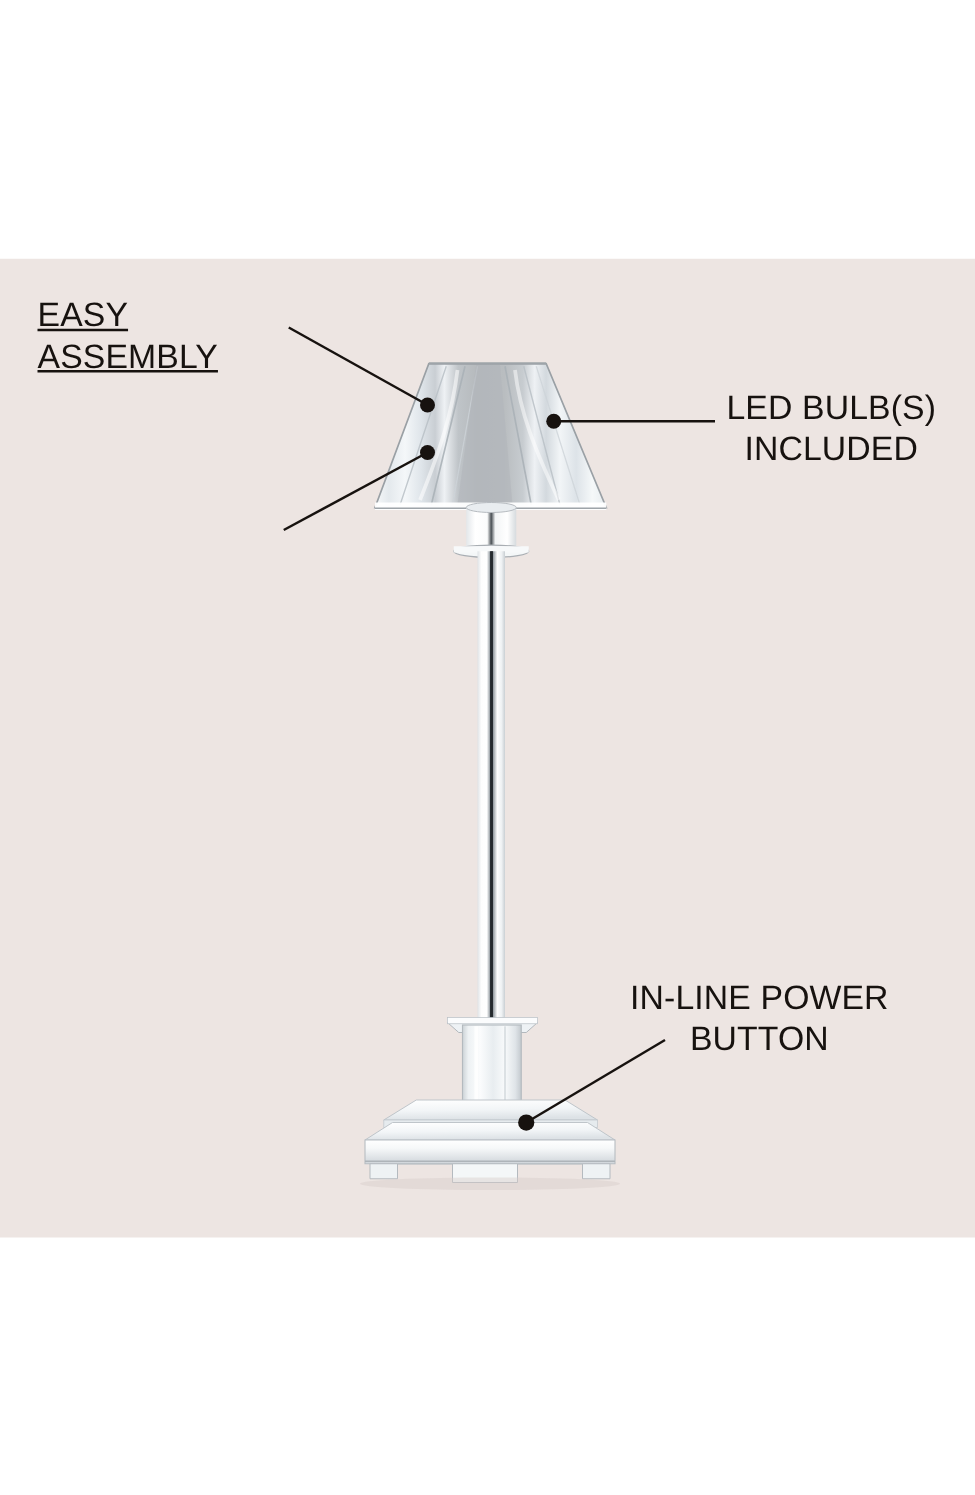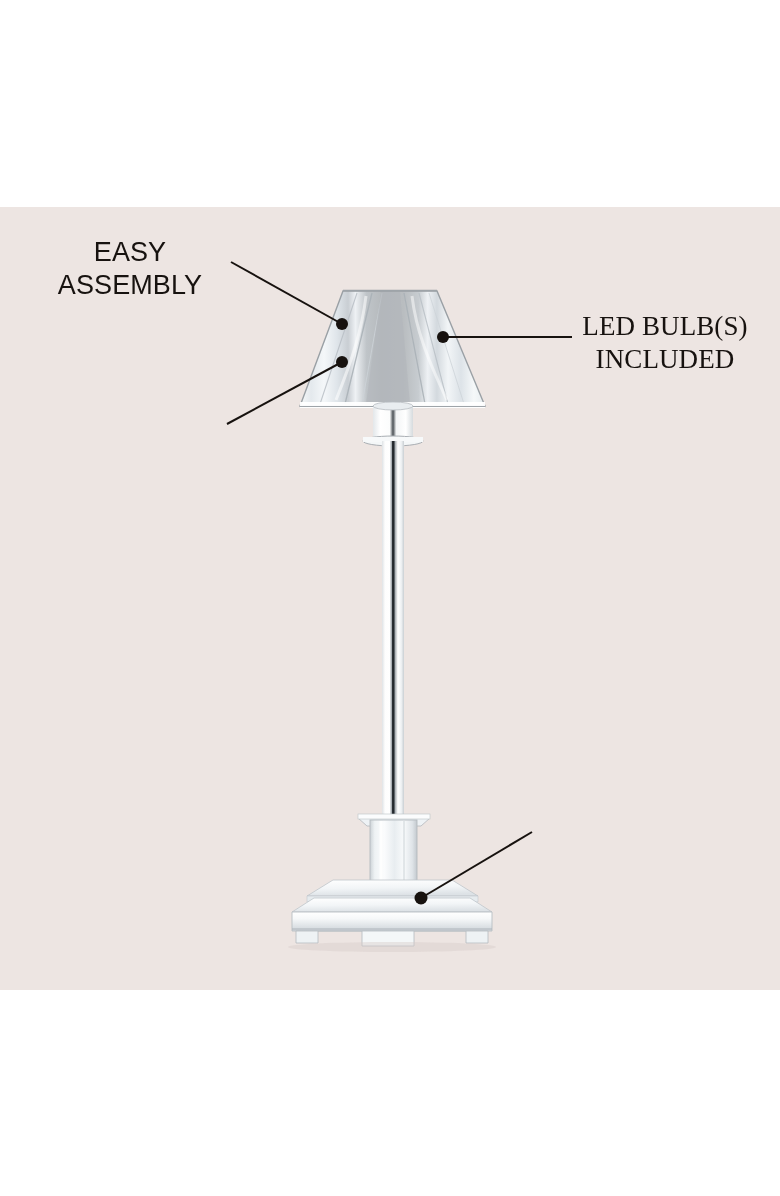--- a/index.html
+++ b/index.html
@@ -36,38 +36,37 @@
   .callout-label {
     position: absolute;
     color: #17120f;
     font-family: "Liberation Sans", sans-serif;
     font-size: 27px;
     line-height: 33px;
     letter-spacing: 0.1px;
     white-space: pre-line;
     font-weight: 400;
   }
-  .ta-right { text-align: center; }
+  .ta-right { text-align: left; text-decoration: underline; }
   .ta-center { text-align: center; }
 
   #label-easy-assembly {
     left: 30px;
     top: 236px;
     width: 200px;
   }
   #label-metal-shade {
     left: 30px;
     top: 404px;
     width: 185px;
   }
   #label-led-bulbs {
     left: 570px;
     top: 310px;
     width: 190px;
-    font-family: Liberation Serif, serif;
   }
   #label-power-button {
     left: 500px;
     top: 782px;
     width: 215px;
   }
 </style>
 </head>
 <body>
 
@@ -225,14 +224,16 @@
     </g>
   </svg>
 
   <div id="label-easy-assembly" class="callout-label ta-right">EASY
 ASSEMBLY</div>
 
 
   <div id="label-led-bulbs" class="callout-label ta-center">LED BULB(S)
 INCLUDED</div>
 
+  <div id="label-power-button" class="callout-label ta-center">IN-LINE POWER
+BUTTON</div>
 
 </div>
 
 </body></html>

